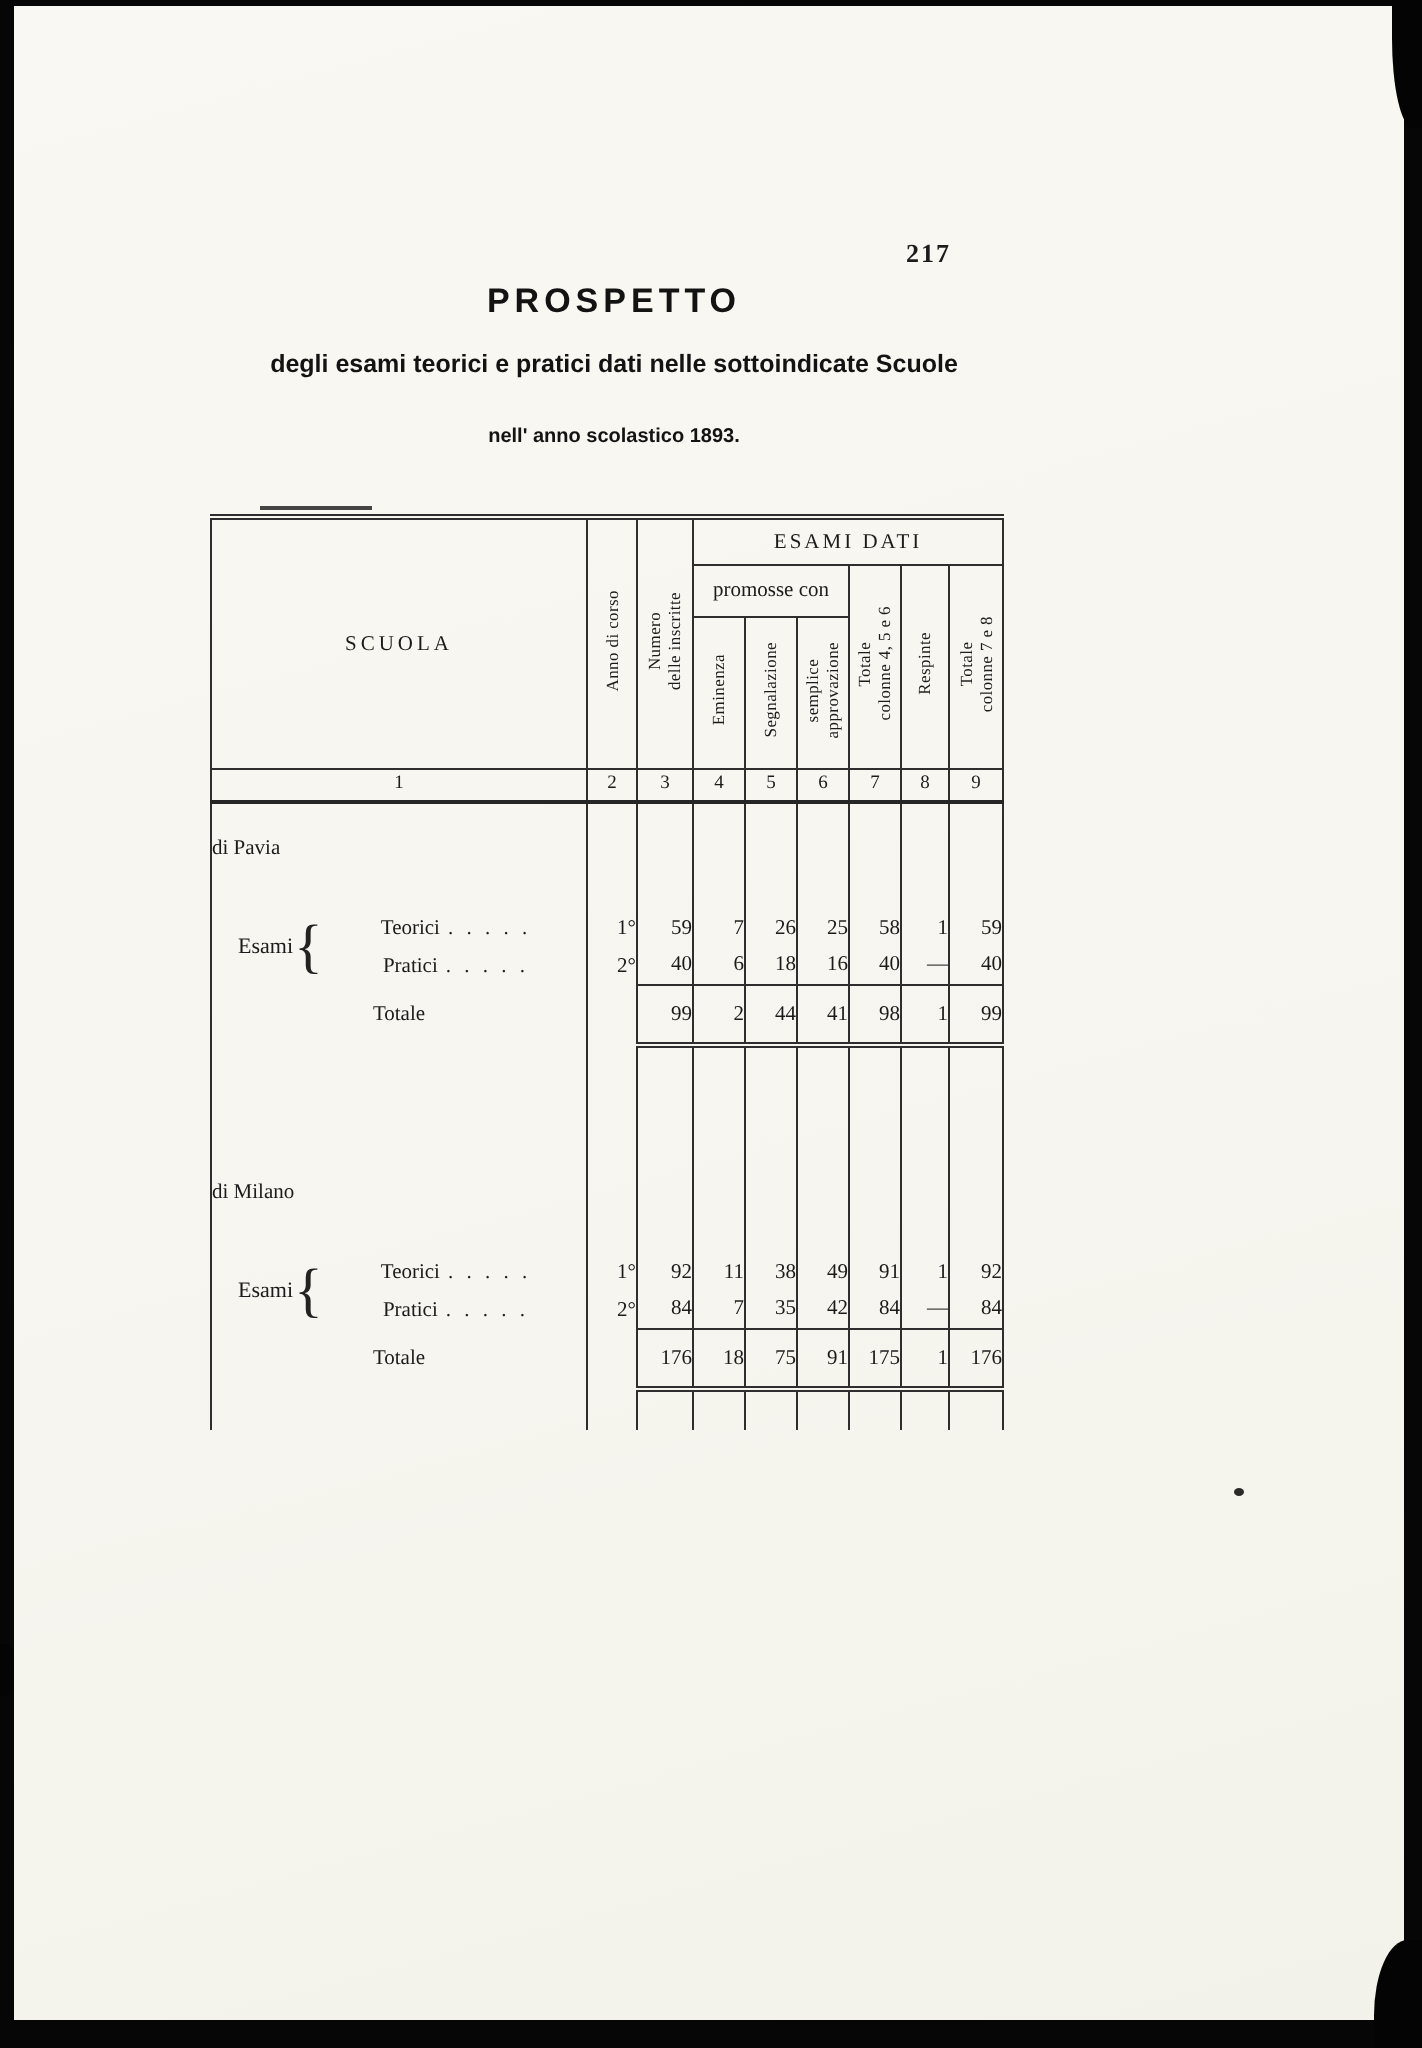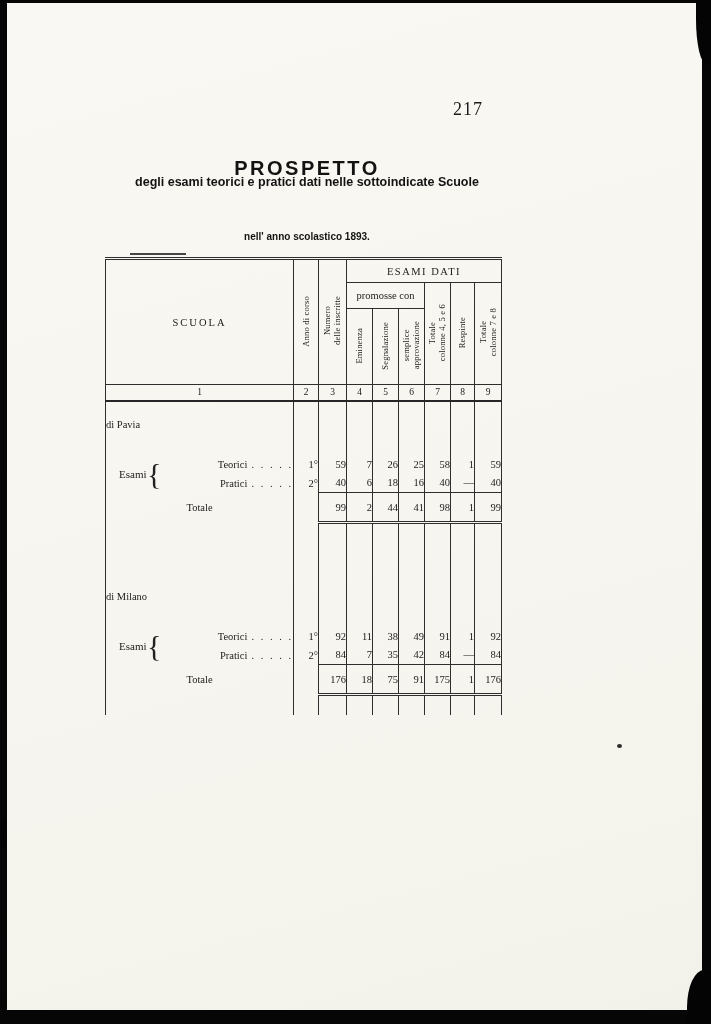--- a/index.html
+++ b/index.html
@@ -2,29 +2,29 @@
 <html><head>
 <meta charset="utf-8">
 <style>
   * { margin:0; padding:0; box-sizing:border-box; }
   html,body { width:711px; height:1024px; }
   body { background:#060606; position:relative; overflow:hidden;
          font-family:"Liberation Serif", serif; }
   .page { position:absolute; left:7px; top:3px; width:695px; height:1007px;
           background:linear-gradient(165deg,#f9f8f3 0%,#f6f5ef 60%,#f3f2ea 100%); }
 
-  .pagenum { position:absolute; left:446px; top:96px; font-size:18px;
-             font-weight:normal; letter-spacing:1px; color:#1c1c1c; }
+  .pagenum { position:absolute; left:446px; top:116px; font-size:13px;
+             font-weight:bold; letter-spacing:1px; color:#1c1c1c; }
 
   .headline { position:absolute; left:60px; width:480px; text-align:center;
               color:#131313; font-family:"Liberation Sans", sans-serif; font-weight:bold; }
-  .title { top:154px; font-size:20px; letter-spacing:2.5px; }
+  .title { top:138px; font-size:17px; letter-spacing:2.5px; }
   .sub1  { top:172px; font-size:12.5px; }
   .sub2  { top:199px; font-size:12.5px; }
-  .sub3  { top:228px; font-size:10px; }
+  .sub3  { top:210px; font-size:10px; }
 
   .table-wrap { position:absolute; left:98px; top:254px; }
   table.prospetto { border-collapse:collapse; table-layout:fixed; width:396px;
           border-left:1px solid #2e2e2e; border-right:1px solid #2e2e2e;
           border-top:3px double #2e2e2e; color:#1b1b1b; }
   .prospetto td { padding:0; font-size:10.5px; vertical-align:middle; }
   .bl { border-left:1px solid #2e2e2e; }
 
   .h-scuola   { text-align:center; font-size:11.5px; letter-spacing:2px; }
   .h-esami    { height:24px; text-align:center; font-size:10.5px; letter-spacing:1.5px;
@@ -40,21 +40,21 @@
 
   tr.sp-a td { height:12px; }  tr.sp-b td { height:18px; }
   tr.school-row td { height:24px; }
   tr.exam-row td { height:19px; }
   tr.totrow td { height:30px; }
   tr.gap-row td { height:62px; }
   tr.tail-row td { height:20px; }
 
   .school { text-align:left; padding-left:66px; font-size:11px; }
   .rel { position:relative; height:19px; line-height:19px; padding-left:57px;
-         text-align:right; font-size:10.5px; }
+         text-align:center; font-size:10.5px; }
   .esami-label { position:absolute; left:13px; top:19px; transform:translateY(-50%);
                  font-size:11px; }
   .brace { position:absolute; left:41px; top:19px; transform:translateY(-53%);
            font-size:30px; font-weight:normal; color:#222; }
   .dots { letter-spacing:2px; margin-left:4px; }
   .val  { text-align:right; padding-right:3px; }
   .anno { text-align:right; padding-right:3px; font-size:10px; }
   .totlabel { text-align:center; padding-right:5px; font-size:11px; }
   .tot { border-top:1px solid #2e2e2e; border-bottom:3px double #2e2e2e; }
 

